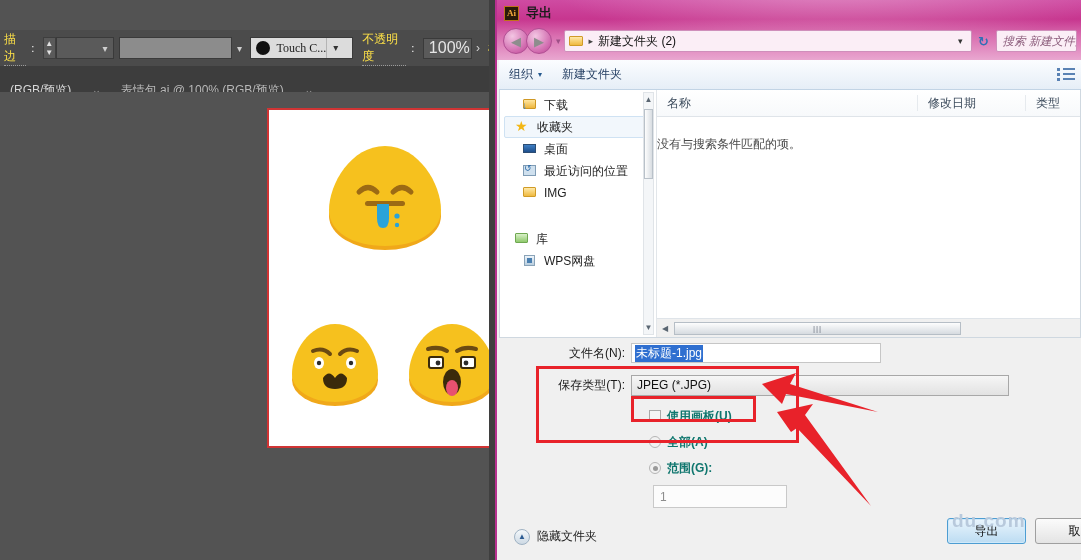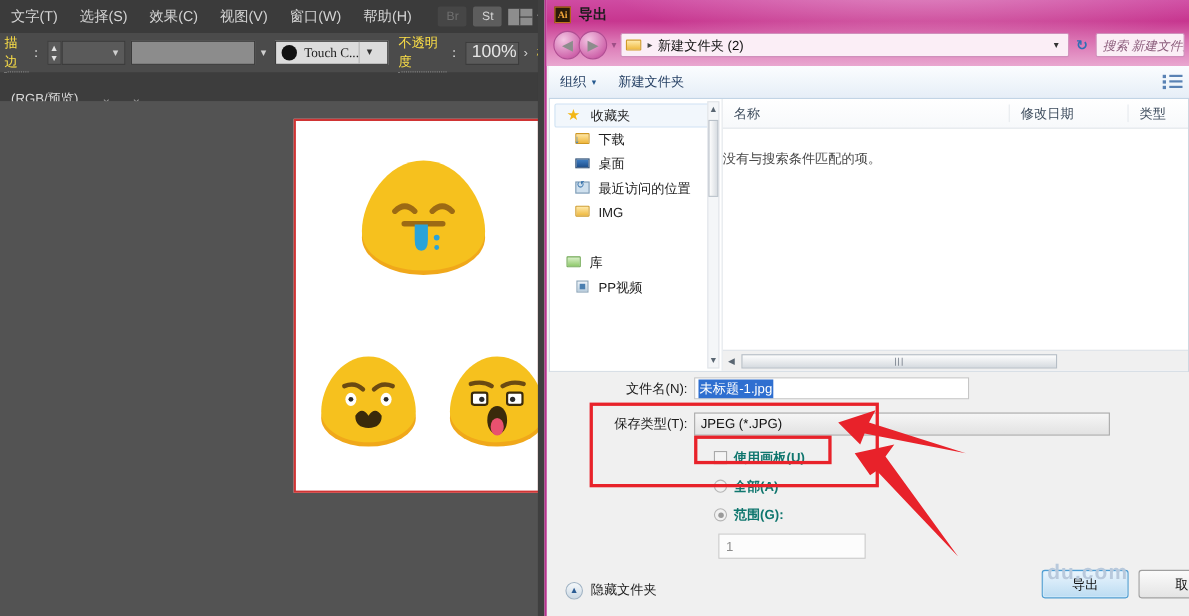--- a/index.html
+++ b/index.html
@@ -195,35 +195,20 @@
 
   
   .rbox{position:absolute;border:3px solid #e8222a;box-sizing:border-box;z-index:8;pointer-events:none;}
   .rarrow{position:absolute;z-index:8;pointer-events:none;}
 </style>
 </head>
 <body>
 
 <div id="ai-app">
 
-  <div id="ai-menubar">
-    <div class="menu-item">文字(T)</div>
-    <div class="menu-item">选择(S)</div>
-    <div class="menu-item">效果(C)</div>
-    <div class="menu-item">视图(V)</div>
-    <div class="menu-item">窗口(W)</div>
-    <div class="menu-item">帮助(H)</div>
-    <div class="mb-spacer"></div>
-    <div class="mb-icon dim">Br</div>
-    <div class="mb-icon lit">St</div>
-    <div class="ws-switch">
-      <div class="ws-grid"></div>
-      <div class="ws-caret">▾</div>
-    </div>
-  </div>
 
   <div id="ai-controlbar">
     <div class="cb-label">描边</div>
     <div class="cb-colon">：</div>
     <div class="stepper">▲<br>▼</div>
     <div class="cb-field" style="width:64px;">
       <div class="cv"></div>
       <div class="cb-caret">▾</div>
     </div>
     <div style="width:6px;"></div>
@@ -242,20 +227,21 @@
     <div class="chev">›</div>
     <div class="cb-label" style="border:none;">样</div>
   </div>
 
   <div id="ai-tabbar">
     <div class="ai-tab active">
       <span>(RGB/预览)</span>
       <span class="x">×</span>
     </div>
     <div class="ai-tab">
+      <span>表情包.ai @ 100% (RGB/预览)</span>
       <span class="x">×</span>
     </div>
   </div>
 
   <div id="ai-canvas"></div>
 
   <div id="artboard">
 
     <svg class="emo" style="left:52px;top:30px;" width="128" height="120" viewBox="0 0 128 120">
       <ellipse cx="64" cy="76" rx="56" ry="34" fill="#f0a81a"></ellipse>
@@ -335,27 +321,27 @@
         <i class="l" style="top:6px;"></i>
       <i class="d" style="top:11px;"></i>
         <i class="l" style="top:11px;"></i>
     </div>
   </div>
 
   <div id="dlg-body">
 
     <div id="tree">
       <div style="height:4px;"></div>
+      <div class="tnode">
+        <span class="ic ic-dl"></span>
+        <span>下载</span>
+      </div>
       <div class="tnode sel">
         <span class="ic ic-star"></span>
         <span>收藏夹</span>
-      </div>
-      <div class="tnode">
-        <span class="ic ic-dl"></span>
-        <span>下载</span>
       </div>
       <div class="tnode">
         <span class="ic ic-desk"></span>
         <span>桌面</span>
       </div>
       <div class="tnode">
         <span class="ic ic-recent"></span>
         <span>最近访问的位置</span>
       </div>
       <div class="tnode">
@@ -363,21 +349,21 @@
         <span>IMG</span>
       </div>
       <div class="sp"></div>
       <div class="sp"></div>
       <div class="tnode head">
         <span class="ic ic-lib"></span>
         <span>库</span>
       </div>
       <div class="tnode">
         <span class="ic ic-vid"></span>
-        <span>PP视频</span>
+        <span>WPS网盘</span>
       </div>
 
       <div id="treescroll">
         <div class="sbarrow" style="top:0;">▲</div>
         <div id="treethumb"></div>
         <div class="sbarrow" style="bottom:0;">▼</div>
       </div>
     </div>
 
     <div id="filepane">

